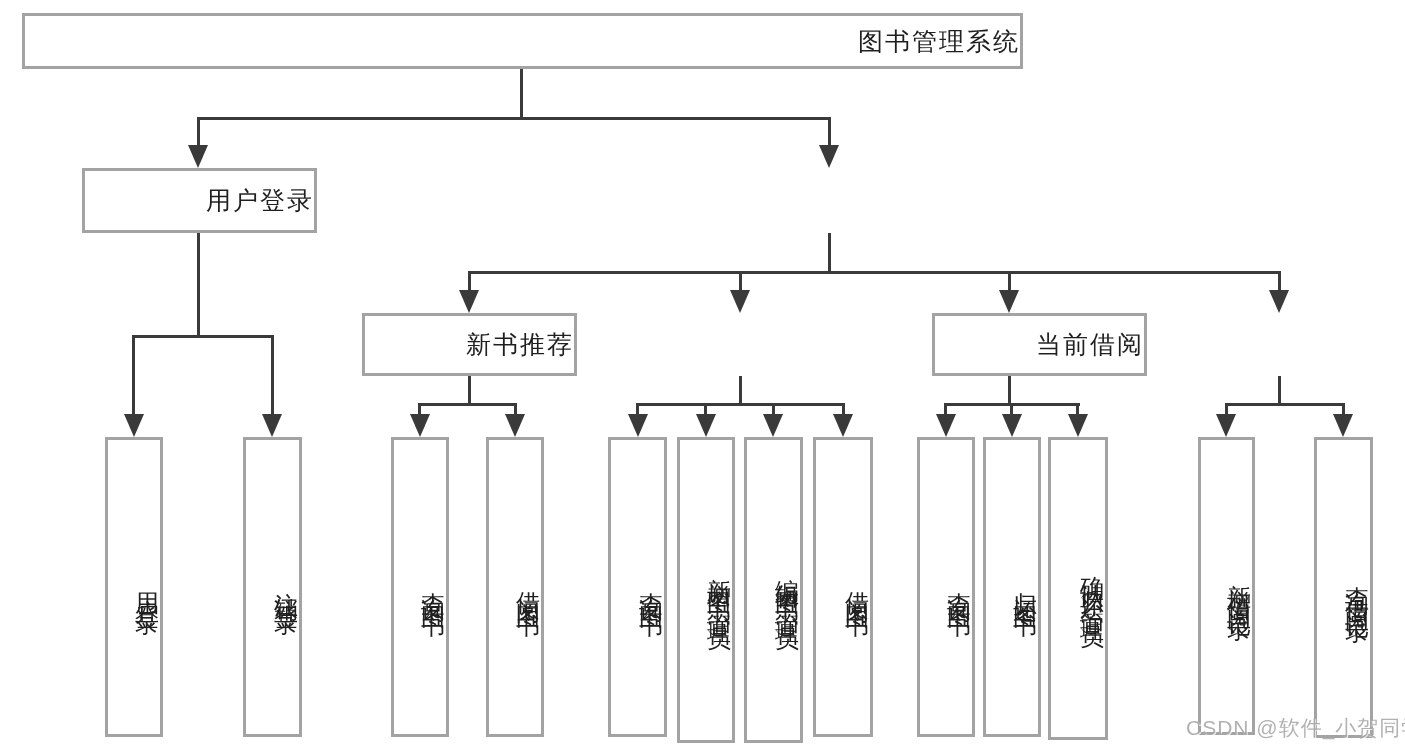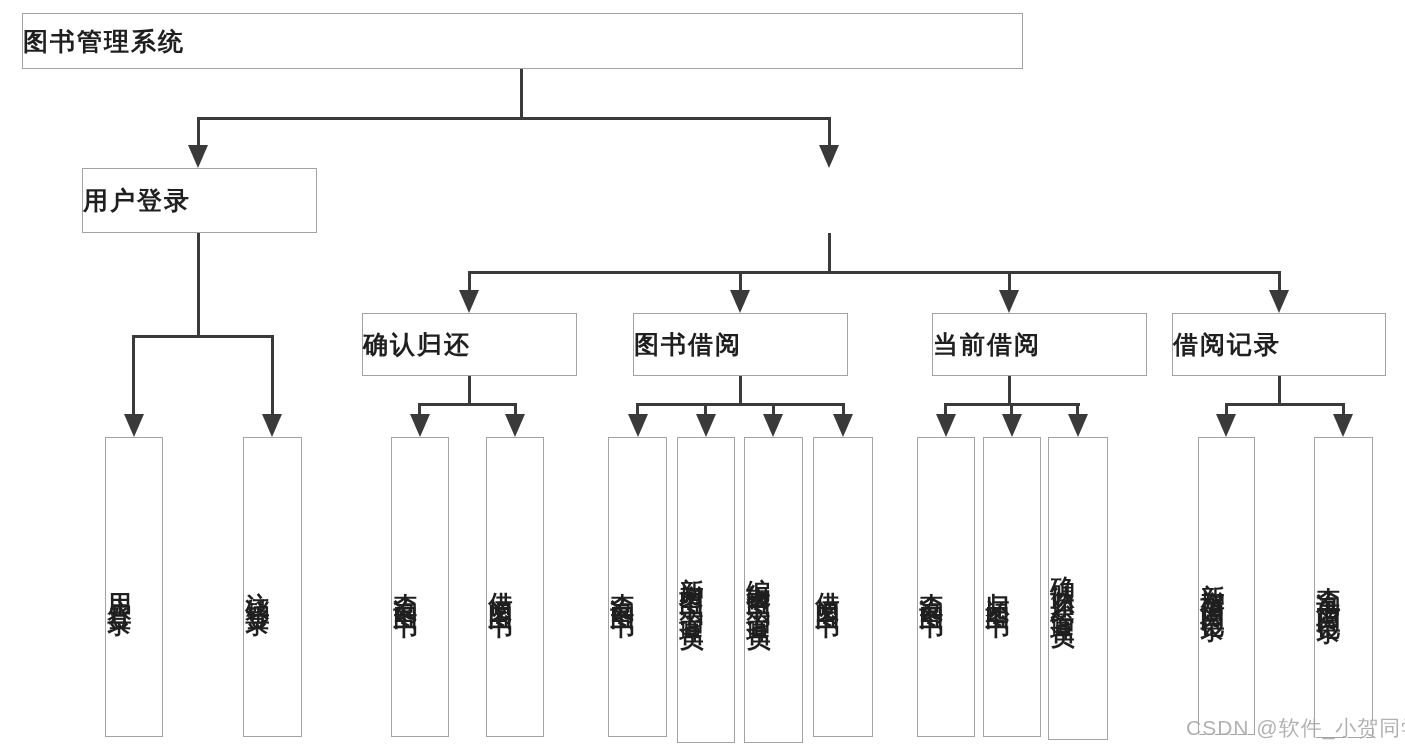--- a/index.html
+++ b/index.html
@@ -1,23 +1,23 @@
 <!DOCTYPE html>
 <html><head>
 <meta charset="utf-8">
 <style>
   * { margin:0; padding:0; box-sizing:border-box; }
   body { background:#ffffff; font-family:"Liberation Sans","DejaVu Sans",sans-serif; }
   #stage {
     position:relative; width:1405px; height:747px; background:#ffffff; overflow:hidden;
   }
   .node {
-    position:absolute; background:#ffffff; border:1px solid #a3a3a3;
-    display:flex; align-items:center; justify-content:flex-start;
-    color:#1f1f1f; font-size:25px; font-weight:700; letter-spacing:2px;
+    position:absolute; background:#ffffff; border:3px solid #a3a3a3;
+    display:flex; align-items:center; justify-content:flex-end;
+    color:#1f1f1f; font-size:25px; font-weight:400; letter-spacing:2px;
     z-index:2;
   }
   .leaf { font-size:24px; letter-spacing:0; }
   .leaf .vtext {
     writing-mode:vertical-rl; text-orientation:mixed;
     letter-spacing:7px; line-height:1.1; white-space:nowrap;
   }
   .h { position:absolute; height:3px; background:#3a3a3a; z-index:1; }
   .v { position:absolute; width:3px;  background:#3a3a3a; z-index:1; }
   .arrow {
@@ -64,30 +64,24 @@
   <div class="v" style="left:468px;  top:271px; height:25px;"></div>
   <div class="arrow" style="left:459px;  top:290px;"></div>
   <div class="v" style="left:739px;  top:271px; height:25px;"></div>
   <div class="arrow" style="left:730px;  top:290px;"></div>
   <div class="v" style="left:1008px; top:271px; height:25px;"></div>
   <div class="arrow" style="left:999px;  top:290px;"></div>
   <div class="v" style="left:1278px; top:271px; height:25px;"></div>
   <div class="arrow" style="left:1269px; top:290px;"></div>
 
   <div class="node" style="left:362px; top:313px; width:215px; height:63px;">
-    <span>确认归还</span>
-  </div>
-  <div class="node" style="left:633px; top:313px; width:215px; height:63px;">
-    <span>图书借阅</span>
+    <span>新书推荐</span>
   </div>
   <div class="node" style="left:902px; top:313px; width:215px; height:63px;margin-left:30px;">
     <span>当前借阅</span>
-  </div>
-  <div class="node" style="left:1172px; top:313px; width:214px; height:63px;">
-    <span>借阅记录</span>
   </div>
 
   <div class="v" style="left:468px; top:376px; height:30px;"></div>
   <div class="h" style="left:418px; top:403px; width:99px;"></div>
   <div class="v" style="left:418px; top:403px; height:16px;"></div>
   <div class="arrow" style="left:410px; top:414px;"></div>
   <div class="v" style="left:514px; top:403px; height:16px;"></div>
   <div class="arrow" style="left:505px; top:414px;"></div>
 
   <div class="v" style="left:739px; top:376px; height:30px;"></div>

